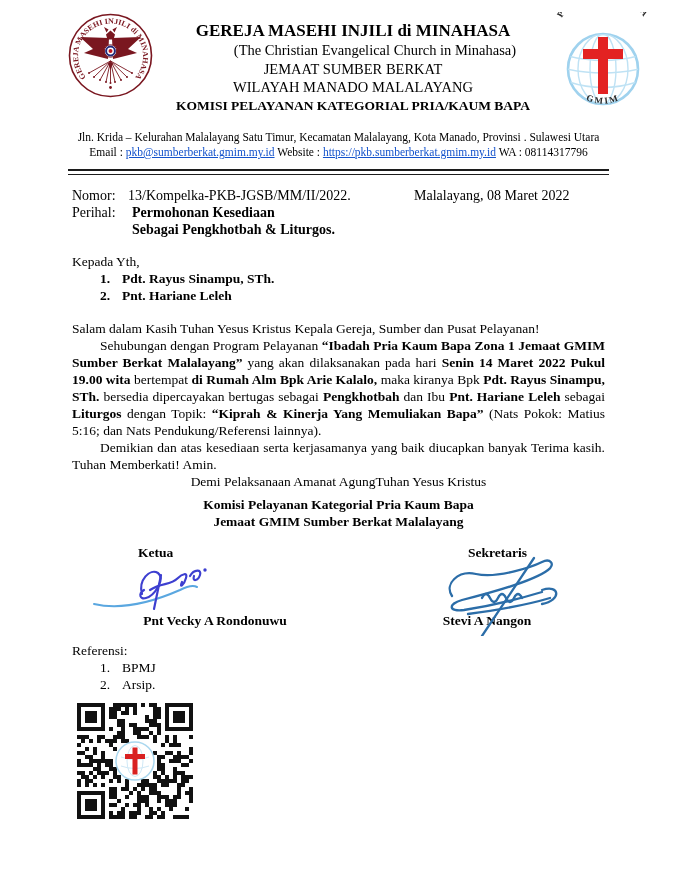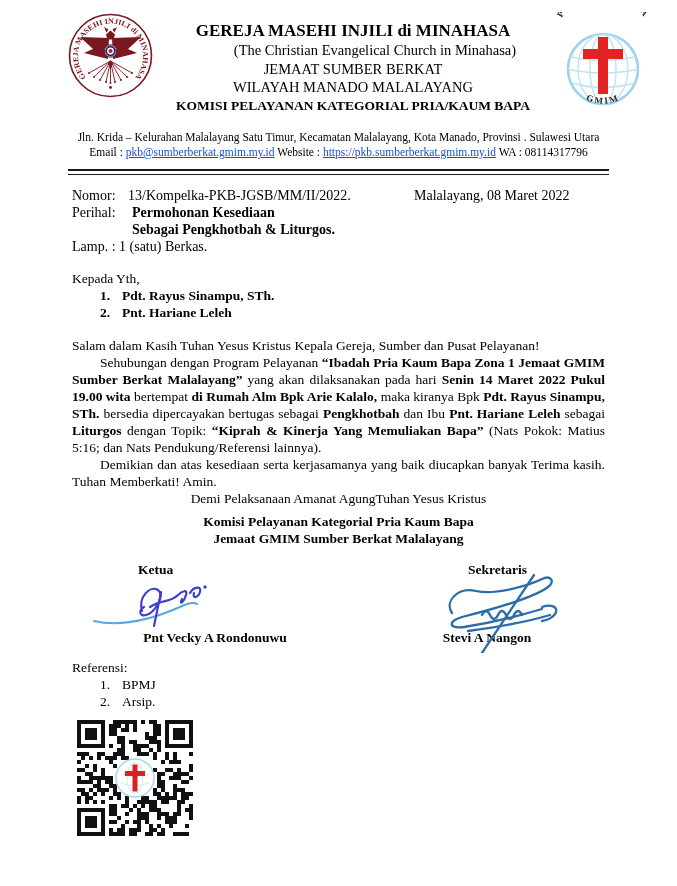--- a/index.html
+++ b/index.html
@@ -168,21 +168,20 @@
       <span>Malalayang, 08 Maret 2022</span>
 
       <span>Perihal:</span>
       <span class="bold-cell">Permohonan Kesediaan</span>
       <span></span>
 
       <span></span>
       <span class="bold-cell">Sebagai Pengkhotbah &amp; Liturgos.</span>
       <span></span>
 
-      <span class="span-all">Lamp. : 1 (satu) Berkas.</span>
     </div>
   </section>
 
   <section class="recipient">
     <div>Kepada Yth,</div>
     <ol class="plain recipients">
         <li>
           <span class="num">1.</span>
           <span class="txt">Pdt. Rayus Sinampu, STh.</span>
         </li>

